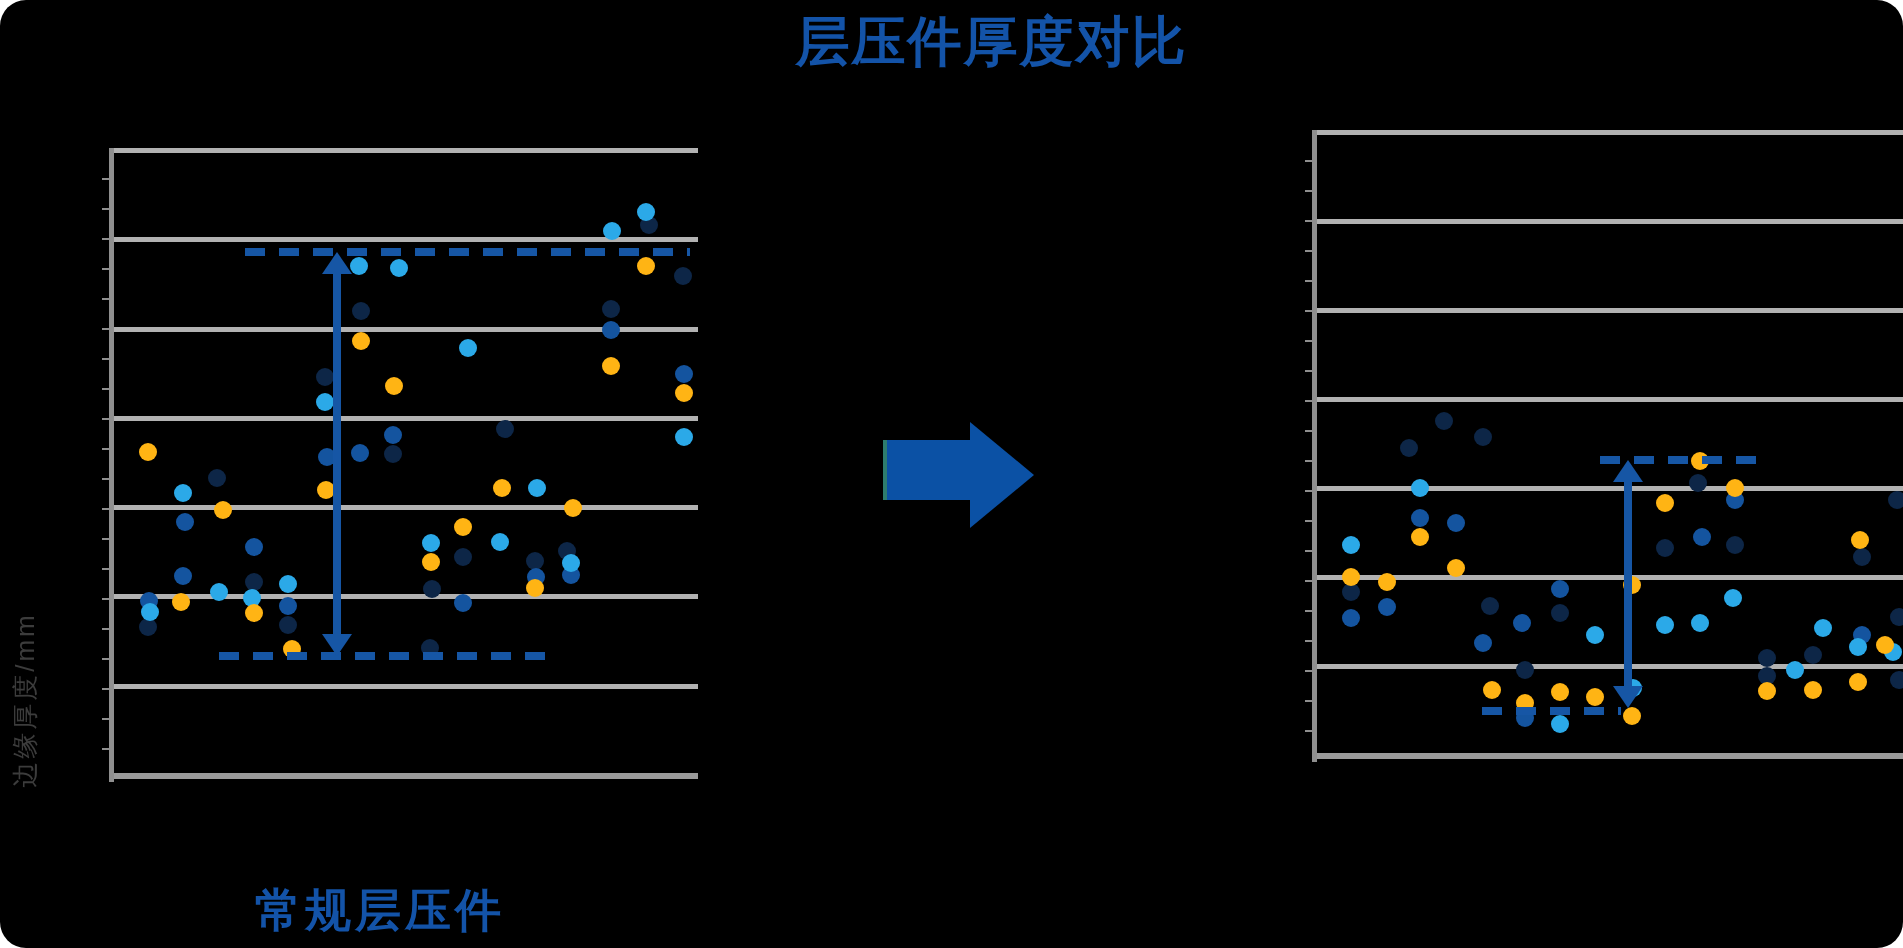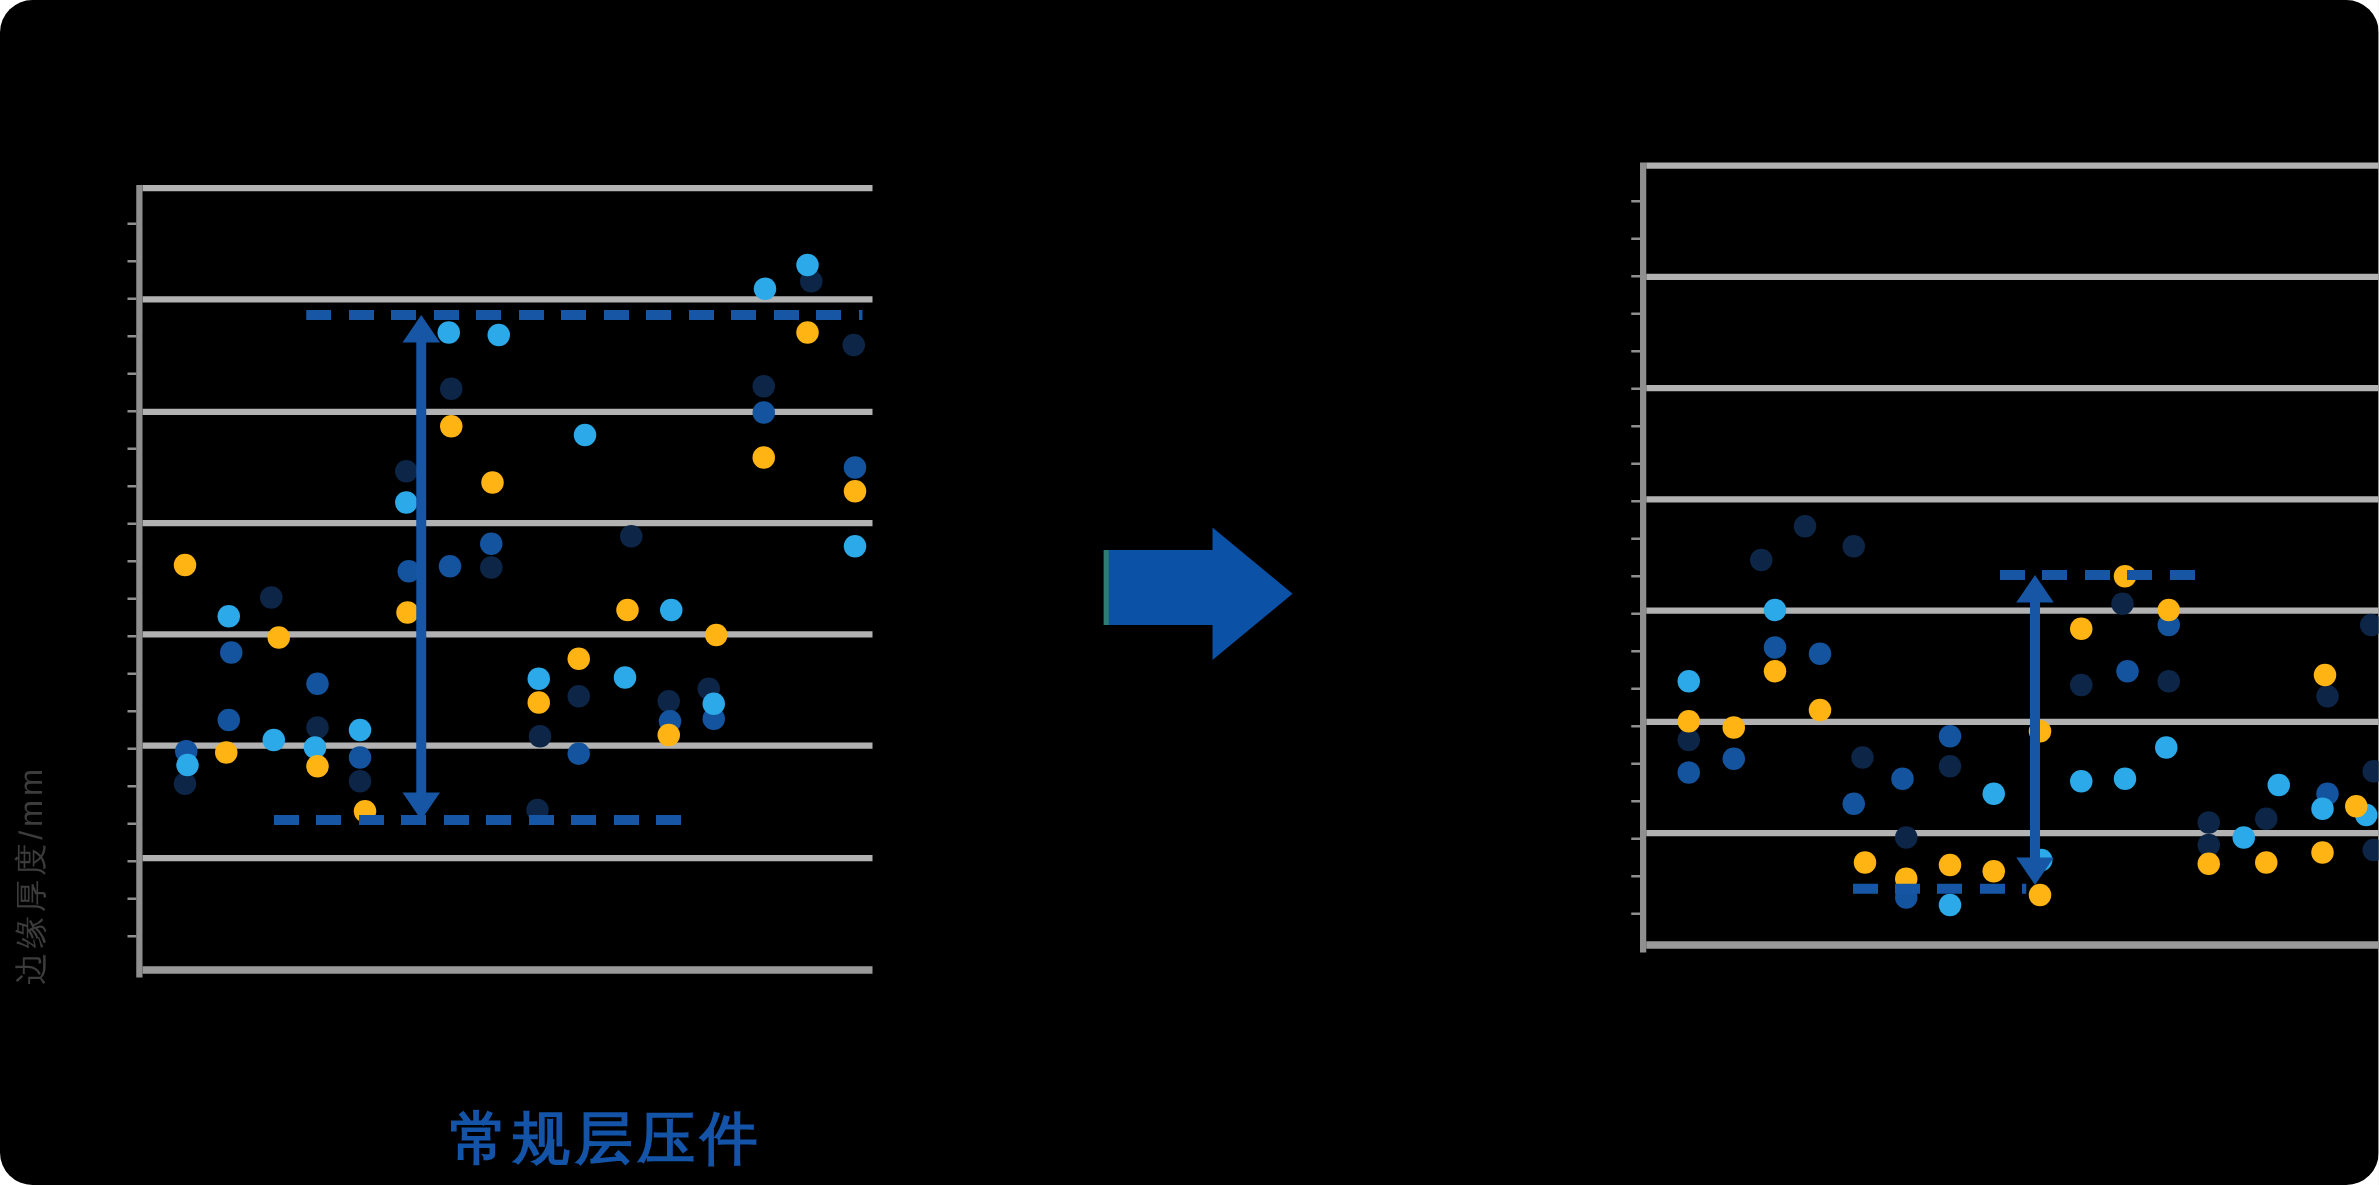--- a/index.html
+++ b/index.html
@@ -13,34 +13,35 @@
   .plot{position:absolute;}
   .gridline{position:absolute;left:0;right:0;height:5px;background:#B2B2B2;}
   .gridline.bottom{height:6px;background:#9A9A9A;}
   .yaxis{position:absolute;left:-5px;top:0;bottom:-4px;width:5px;background:#8F8F8F;}
   .tick{position:absolute;width:7px;height:2px;background:#8F8F8F;left:-12px;}
   .dot{position:absolute;width:18px;height:18px;border-radius:50%;}
   .dash-line{position:absolute;height:8px;}
   .v-arrow-line{position:absolute;width:8px;}
   .arr-head{position:absolute;width:0;height:0;}
   .cap-label{position:absolute;text-align:center;font-weight:bold;color:#1353A8;}
-  .cap-left{left:150px;width:460px;top:880px;font-size:46px;letter-spacing:4px;text-align:right;}
+  .cap-left{left:150px;width:460px;top:880px;font-size:46px;letter-spacing:4px;}
   .cap-right{left:1317px;width:586px;top:882px;font-size:44px;letter-spacing:2px;}
   .big-arrow-shaft{position:absolute;left:883px;top:440px;width:87px;height:60px;background:#0B51A5;
                    border-left:4px solid #2E7D6E;}
   .big-arrow-head{position:absolute;left:970px;top:422px;width:0;height:0;
                   border-top:53px solid transparent;border-bottom:53px solid transparent;
                   border-left:64px solid #0B51A5;}
 </style>
 </head>
 <body>
 
 <div class="screen">
   <div class="canvas"></div>
 
+  <div class="chart-title">层压件厚度对比</div>
 
   <div class="axis-label-y">边缘厚度/mm</div>
 
   <div id="chart-left" class="plot" style="left: 114px; top: 148px; width: 584px; height: 630px;">
       <div class="gridline" style="top: 0px;"></div>
       <div class="gridline" style="top: 89px;"></div>
       <div class="gridline" style="top: 179px;"></div>
       <div class="gridline" style="top: 268px;"></div>
       <div class="gridline" style="top: 357px;"></div>
       <div class="gridline" style="top: 446px;"></div>

